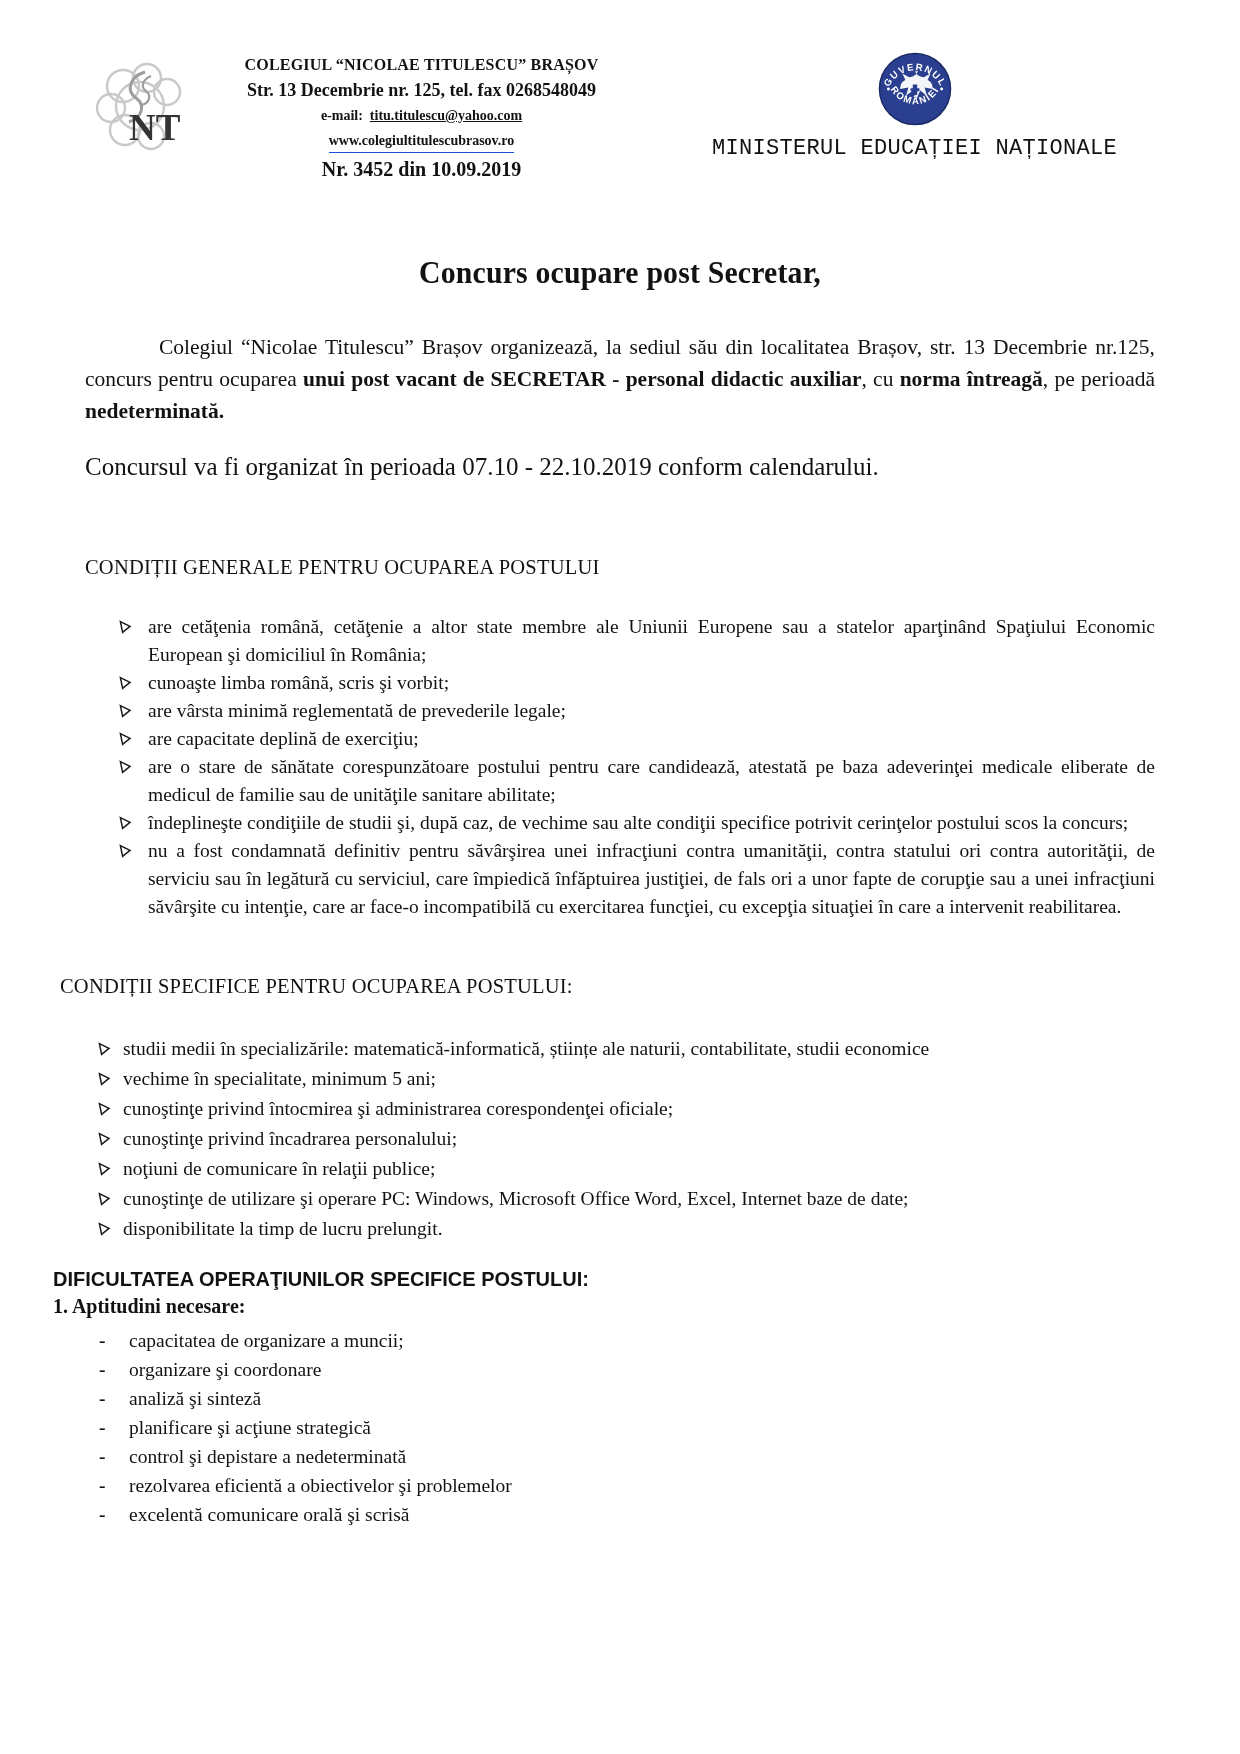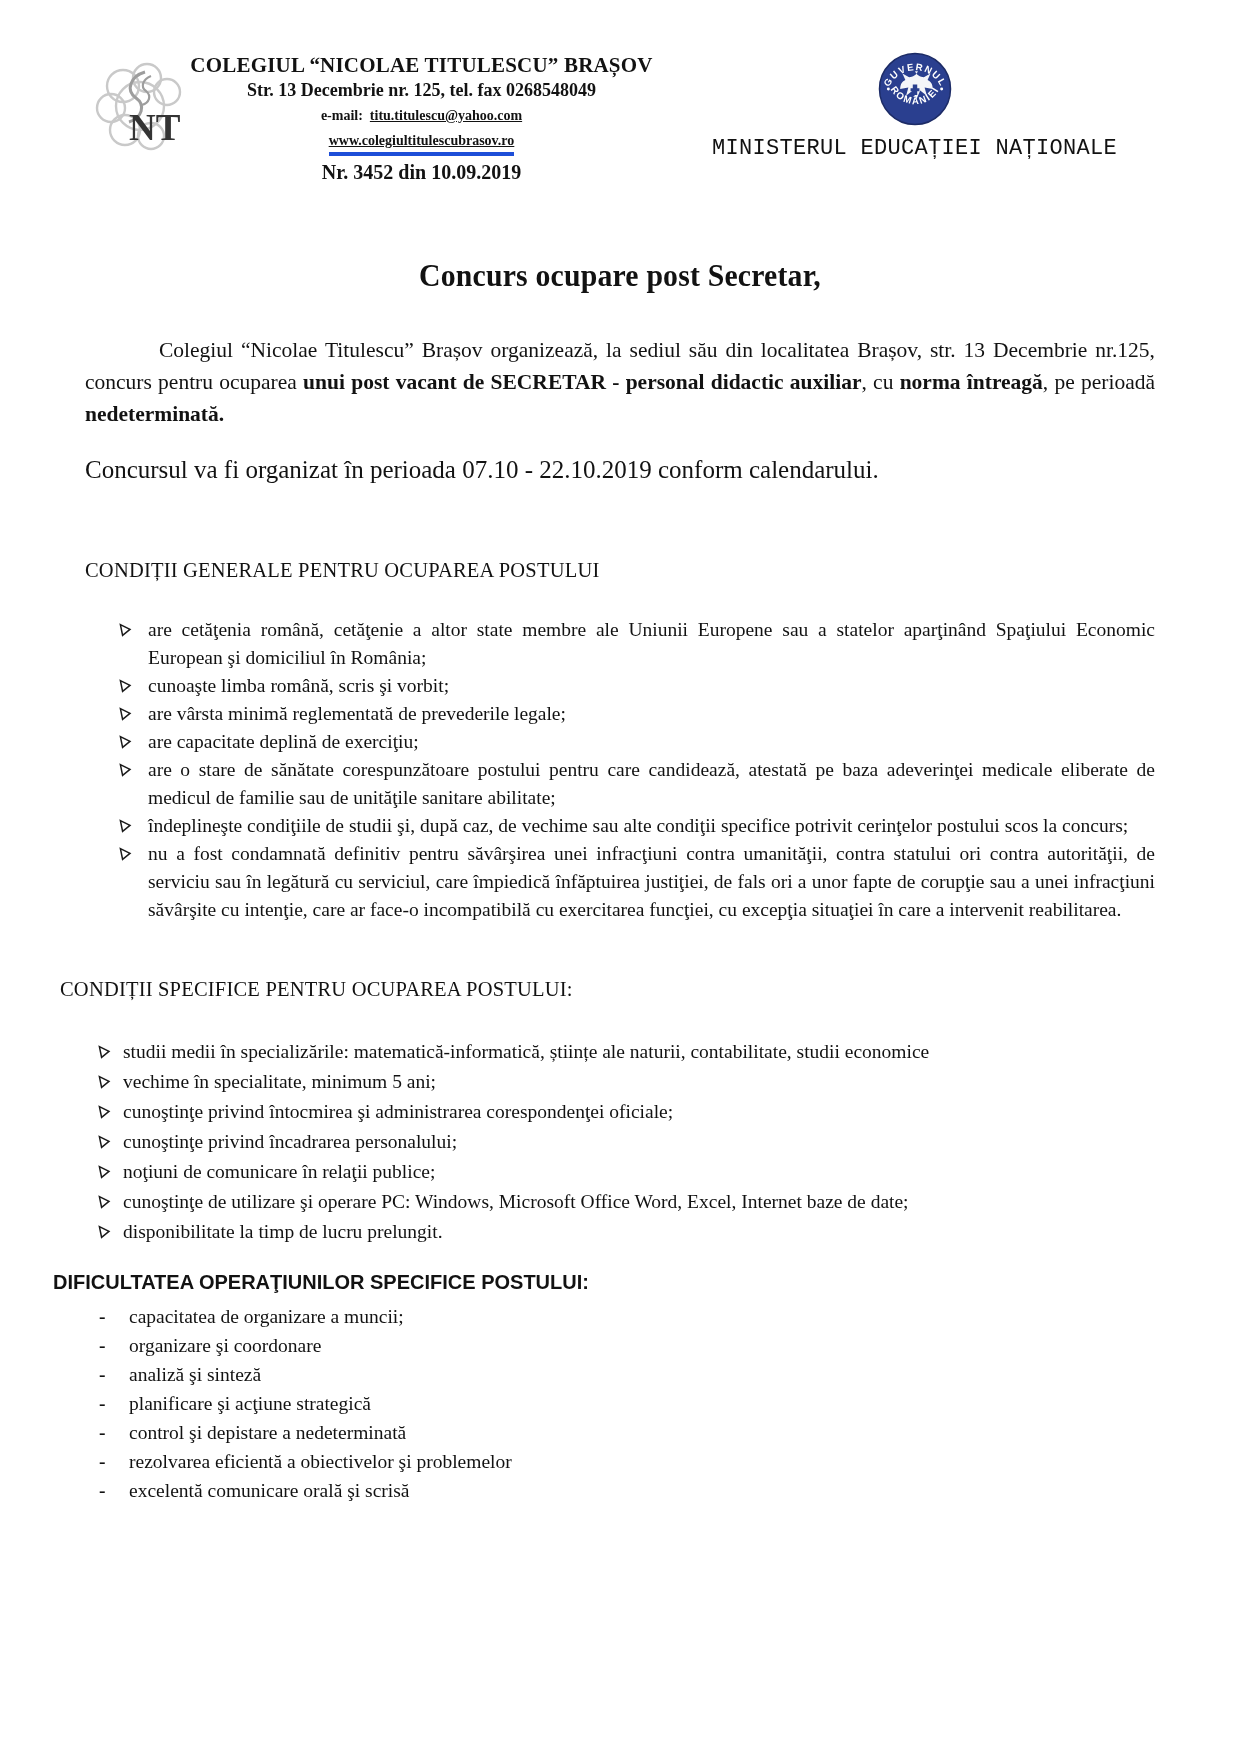--- a/index.html
+++ b/index.html
@@ -11,25 +11,25 @@
     background:#ffffff;
     font-family:"Liberation Serif","DejaVu Serif",serif;
     color:#121212;
     padding:52px 85px 0 85px;
     overflow:hidden;
   }
   
   .header-row { display:flex; align-items:flex-start; }
   .school-logo { width:112px; height:104px; flex:none; margin-top:4px; }
   .school-block { width:505px; margin-left:-28px; text-align:center; flex:none; }
-  .school-name   { font-size:21px; font-weight:bold; letter-spacing:.2px; line-height:26px; }
+  .school-name   { font-size:16px; font-weight:bold; letter-spacing:.2px; line-height:26px; }
   .school-line   { font-size:18px; font-weight:bold; line-height:25px; }
   .school-email-row { font-size:14px; font-weight:bold; line-height:25px; }
   .email-link { text-decoration:underline; }
-  .website-link { display:inline-block; border-bottom:4px solid #1d4ed8; text-decoration:underline; line-height:22px; }
+  .website-link { display:inline-block; border-bottom:1px solid #1d4ed8; line-height:22px; }
   .reg-number { font-size:20px; font-weight:bold; line-height:28px; margin-top:2px; }
   .ministry-block { flex:1; text-align:center; }
   .gov-seal { width:74px; height:74px; display:block; margin:0 auto; }
   .ministry-name { font-size:22px; line-height:22px; margin-top:12px; letter-spacing:.3px;font-family:Liberation Mono, monospace; }
   
   .doc-title {
     text-align:center; font-size:31px; font-weight:bold;
     margin-top:72px; letter-spacing:.2px;
     transform:scaleX(.96); transform-origin:center;
   }
@@ -247,20 +247,21 @@
       <span class="marker">
           <svg class="arrow-icon" width="14" height="14" viewBox="0 0 14 14">
             <path d="M2.4 1.6 L12 6.4 L4.6 12.4 Z" fill="#ffffff" stroke="#1a1a1a" stroke-width="1.5"></path>
           </svg>
         </span>
       <span class="b-text">disponibilitate la timp de lucru prelungit.</span>
       </li>
   </ul>
 
   <div class="diff-h">DIFICULTATEA OPERAŢIUNILOR SPECIFICE POSTULUI:</div>
+  <div class="sub-h">1. Aptitudini necesare:</div>
 
   <ul class="dlist">
     <li>
       <span class="marker">-</span>
       <span class="b-text">capacitatea de organizare a muncii;</span>
       </li>
     <li>
       <span class="marker">-</span>
       <span class="b-text">organizare şi coordonare</span>
       </li>

